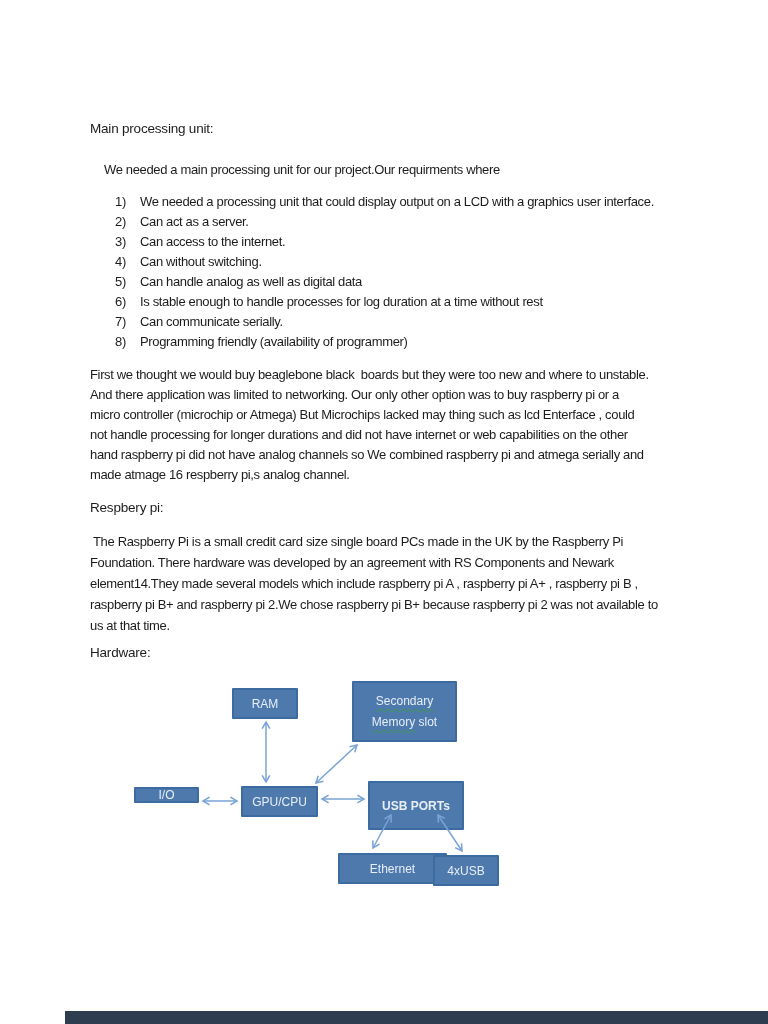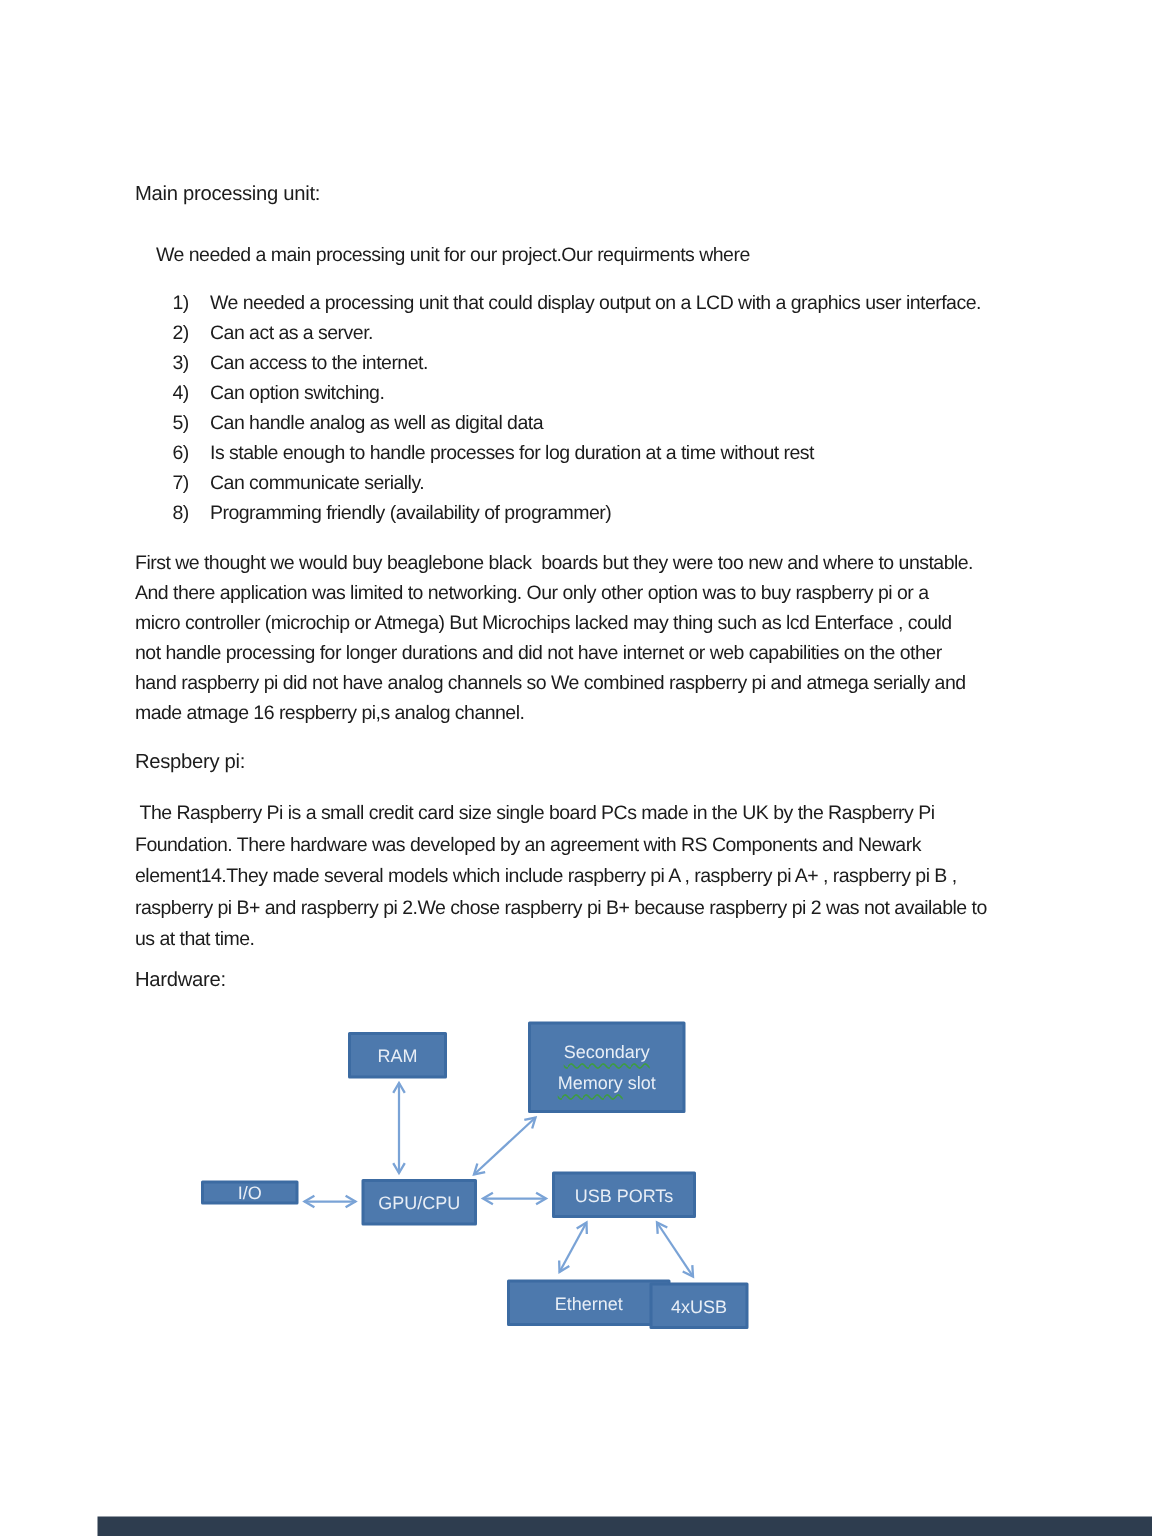--- a/index.html
+++ b/index.html
@@ -55,21 +55,21 @@
     <div class="li">
         <span class="num">2)</span>
         <span class="txt">Can act as a server.</span>
       </div>
     <div class="li">
         <span class="num">3)</span>
         <span class="txt">Can access to the internet.</span>
       </div>
     <div class="li">
         <span class="num">4)</span>
-        <span class="txt">Can option switching.</span>
+        <span class="txt">Can without switching.</span>
       </div>
     <div class="li">
         <span class="num">5)</span>
         <span class="txt">Can handle analog as well as digital data</span>
       </div>
     <div class="li">
         <span class="num">6)</span>
         <span class="txt">Is stable enough to handle processes for log duration at a time without rest</span>
       </div>
     <div class="li">
@@ -112,21 +112,21 @@
           <div><span class="wavy" style="text-decoration-color: rgb(63, 155, 67); margin-top: 14px;">Secondary</span></div>
           <div><span class="wavy" style="text-decoration-color: rgb(63, 155, 67);">Memory</span><span> slot</span></div>
         </div>
       </div>
       <div class="node" style="left: 134px; top: 787px; width: 65px; height: 16px;">
         <span>I/O</span>
       </div>
       <div class="node" style="left: 241px; top: 786px; width: 77px; height: 31px;">
         <span>GPU/CPU</span>
       </div>
-      <div class="node" style="left: 368px; top: 781px; width: 96px; height: 31px;">
+      <div class="node" style="left: 368px; top: 781px; width: 96px; height: 49px; font-weight: bold;">
         <span>USB PORTs</span>
       </div>
       <div class="node" style="left: 296px; top: 853px; width: 109px; height: 31px; margin-left: 42px;">
         <span>Ethernet</span>
       </div>
       <div class="node" style="left: 433px; top: 855px; width: 66px; height: 31px;">
         <span>4xUSB</span>
       </div>
     </div>
 

